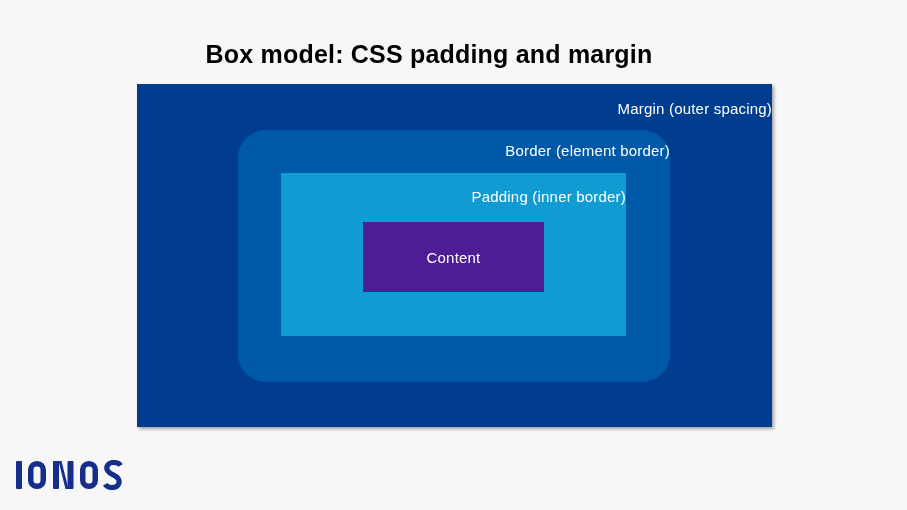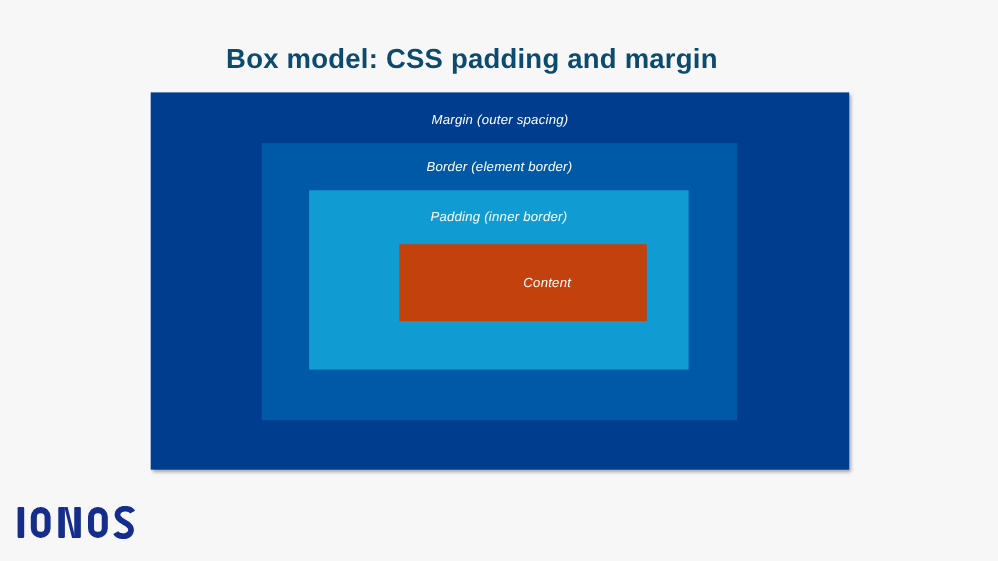--- a/index.html
+++ b/index.html
@@ -22,35 +22,34 @@
   .title {
     position: absolute;
     left: 0;
     top: 40px;
     width: 858px;
     margin: 0;
     text-align: center;
     font-size: 25px;
     font-weight: bold;
     letter-spacing: 0.2px;
-    color: #0c4a6e;
+    color: #000000;
   }
   .box {
     position: absolute;
   }
   .box-label {
     position: absolute;
     left: 0;
     right: 0;
-    text-align: center;
+    text-align: right;
     color: #ffffff;
-    font-size: 12px;
+    font-size: 15px;
     letter-spacing: 0.2px;
     line-height: 24px;
-    font-style: italic;
   }
   .margin-box {
     left: 137px;
     top: 84px;
     width: 635px;
     height: 343px;
     box-shadow: 2px 2px 3px rgba(60, 65, 75, 0.45);
   }
   .margin-label { top: 13px; }
   .border-box {
@@ -98,27 +97,27 @@
 </head>
 <body>
 
 <div class="canvas">
 
   <h1 class="title">Box model: CSS padding and margin</h1>
 
   <div class="box margin-box" style="background-color: rgb(0, 61, 143);">
     <div class="box-label margin-label">Margin (outer spacing)</div>
 
-    <div class="box border-box" style="background-color: rgb(0, 89, 166);">
+    <div class="box border-box" style="background-color: rgb(0, 89, 166); border-radius: 28px;">
       <div class="box-label border-label">Border (element border)</div>
 
       <div class="box padding-box" style="background-color: rgb(16, 156, 211);">
         <div class="box-label padding-label">Padding (inner border)</div>
 
-        <div class="box content-box" style="background-color: #c2410c; padding-left: 44px;">
+        <div class="box content-box" style="background-color: #4c1d95;">
           <div class="box-label content-label">Content</div>
         </div>
 
       </div>
     </div>
   </div>
 
   <div class="footer">
     <span class="sr-only">IONOS</span>
     <svg width="110" height="30" viewBox="0 0 110 30" aria-hidden="true">

